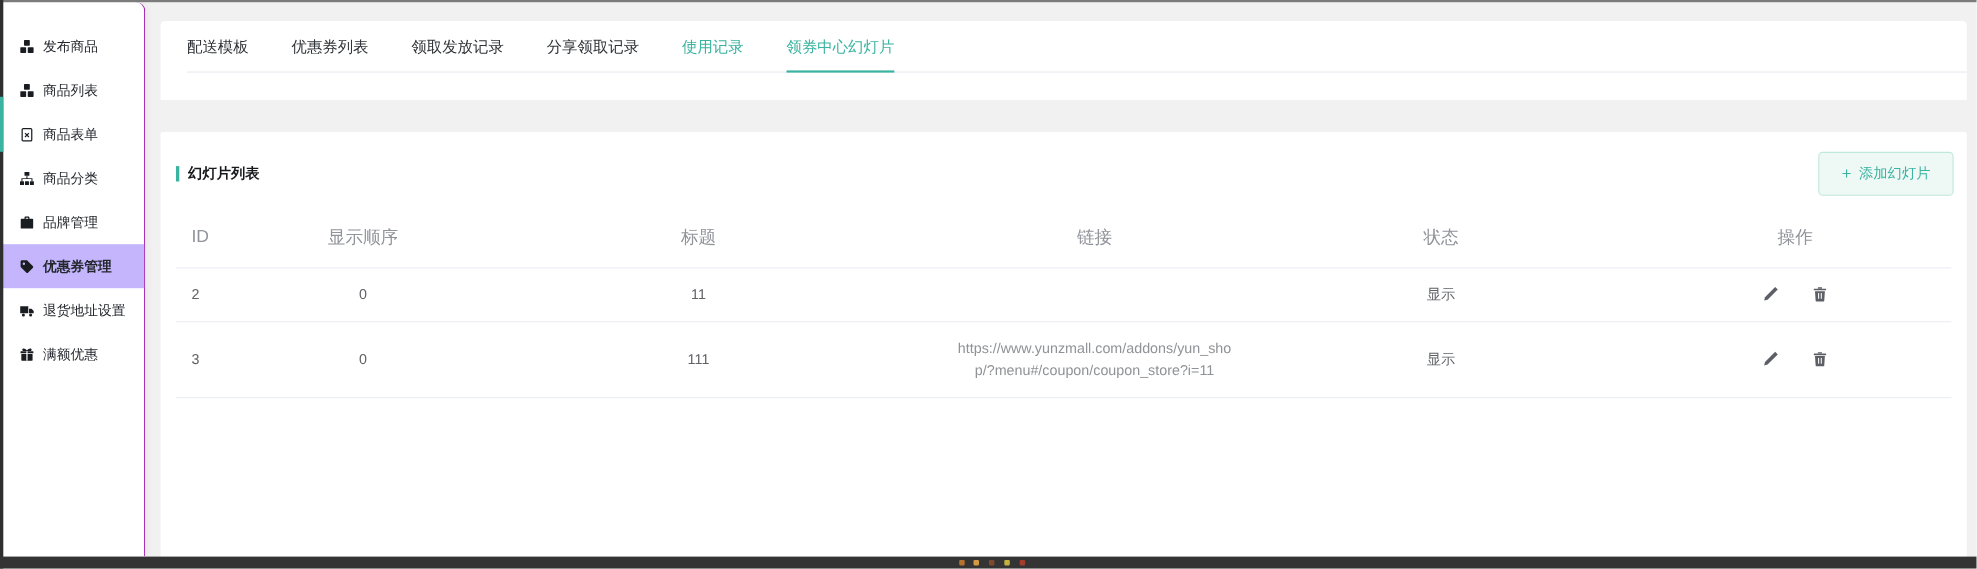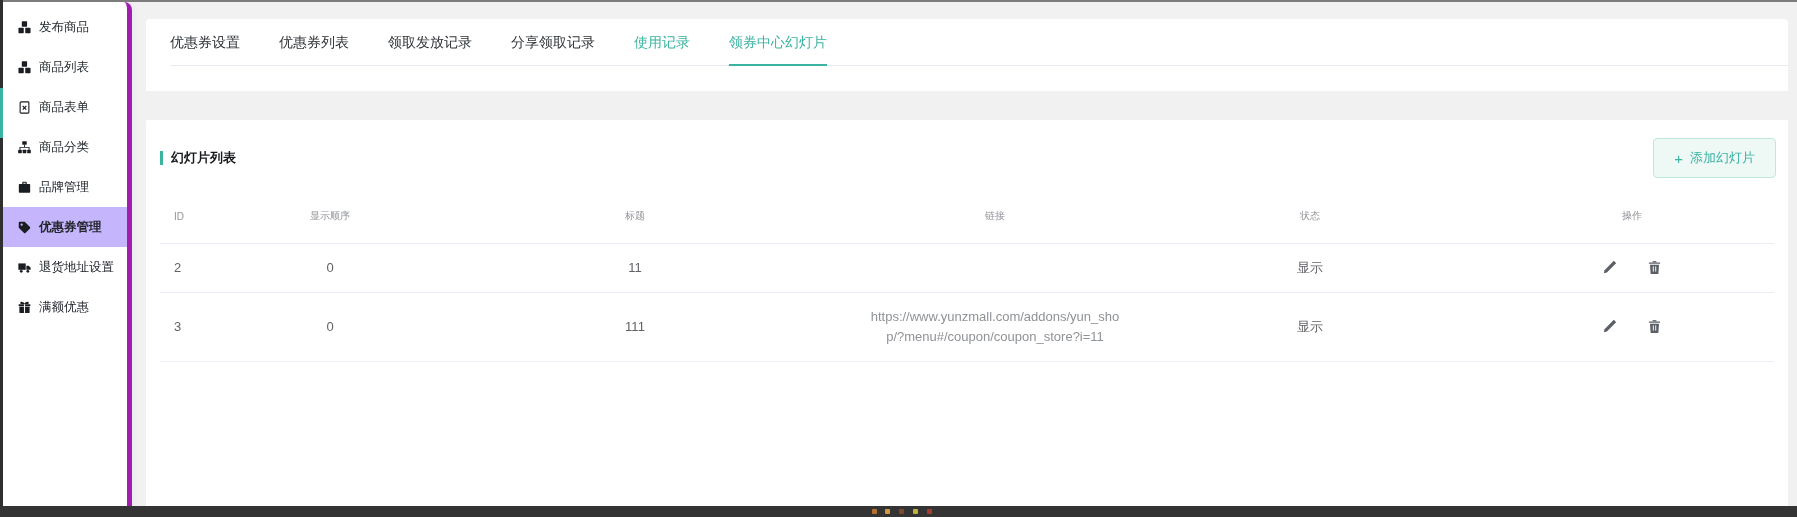--- a/index.html
+++ b/index.html
@@ -12,22 +12,22 @@
   
   .edge-top { position:absolute; top:0; left:0; right:0; height:2px; background:#7c7c7c; z-index:9; }
   .edge-left { position:absolute; top:0; left:0; bottom:0; width:3px; background:#2f2f2f; z-index:9; }
   .edge-left .teal-seg { position:absolute; left:0; top:88px; width:3px; height:50px; background:var(--accent); }
   .bottom-band { position:absolute; left:0; right:0; bottom:0; height:11px; background:#343434; z-index:9; }
   .speck { position:absolute; bottom:3px; width:5px; height:5px; border-radius:1px; }
 
   
   .sidebar {
     position:absolute; left:2px; top:2px; width:130px; height:504px;
-    background:#fff; border-right:5px solid #a21caf; border-top-right-radius:8px;
-    box-shadow:2px 0 6px rgba(0,0,0,.04); padding-top:5px; z-index:5;
+    background:#fff; border-right:1px solid #a21caf; border-top-right-radius:8px;
+    box-shadow:2px 0 6px rgba(0,0,0,.04); padding-top:20px; z-index:5;
   }
   .sb-item { height:40px; display:flex; align-items:center; padding:0 8px 0 15px;
     font-size:12.5px; color:#23272d; cursor:pointer; white-space:nowrap; }
   .sb-item .icon { width:14px; height:14px; margin-right:8px; display:flex; align-items:center;
     justify-content:center; color:#191c20; flex:0 0 14px; }
   .sb-item .icon svg { display:block; }
   .sb-item.active { background:#c4b5fd; font-weight:bold; }
 
   
   .main { position:absolute; left:146px; top:19px; width:1642px; }
@@ -44,21 +44,21 @@
   .panel-head { height:70px; display:flex; align-items:center; justify-content:space-between;
     padding:6px 12px 0 14px; }
   .sec-title { display:flex; align-items:center; font-size:13px; font-weight:bold; color:#17191c; }
   .sec-title .tbar { width:3px; height:14px; background:var(--accent); margin-right:8px; }
   .add-btn { height:40px; padding:0 20px; background:var(--accent-bg); border:1px solid var(--accent-border);
     border-radius:4px; color:var(--accent); font-size:13px; display:flex; align-items:center; gap:7px;
     cursor:pointer; font-family:inherit; }
   .add-btn .plus { font-size:15px; line-height:1; }
 
   table { width:1614px; margin:0 14px; border-collapse:collapse; table-layout:fixed; }
-  th { height:53px; font-size:10px; font-weight:normal; color:#909399; text-align:center;
+  th { height:53px; font-size:16px; font-weight:normal; color:#909399; text-align:center;
     border-bottom:1px solid #ebeef5; }
   td { font-size:13px; color:#606266; text-align:center; border-bottom:1px solid #ebeef5;
     padding:14px 10px; line-height:1.55; }
   th.col-id, td.col-id { text-align:left; padding-left:14px; }
   td.link-cell { color:#8f9296; word-break:break-all; }
   td.link-cell .lk { display:inline-block; max-width:250px; }
   .act { display:flex; justify-content:center; align-items:center; gap:30px; }
   .act .abtn { color:#5c6066; cursor:pointer; display:flex; }
 </style>
 </head>
@@ -151,21 +151,21 @@
     <span>满额优惠</span>
   </div>
     </div>
 </aside>
 
 <div class="main">
 
   <div class="tab-card">
     <div class="tabs-row">
         <div class="tab">
-    <span>优惠券设置</span>
+    <span>配送模板</span>
   </div>
         <div class="tab">
     <span>优惠券列表</span>
   </div>
         <div class="tab">
     <span>领取发放记录</span>
   </div>
         <div class="tab">
     <span>分享领取记录</span>
   </div>

